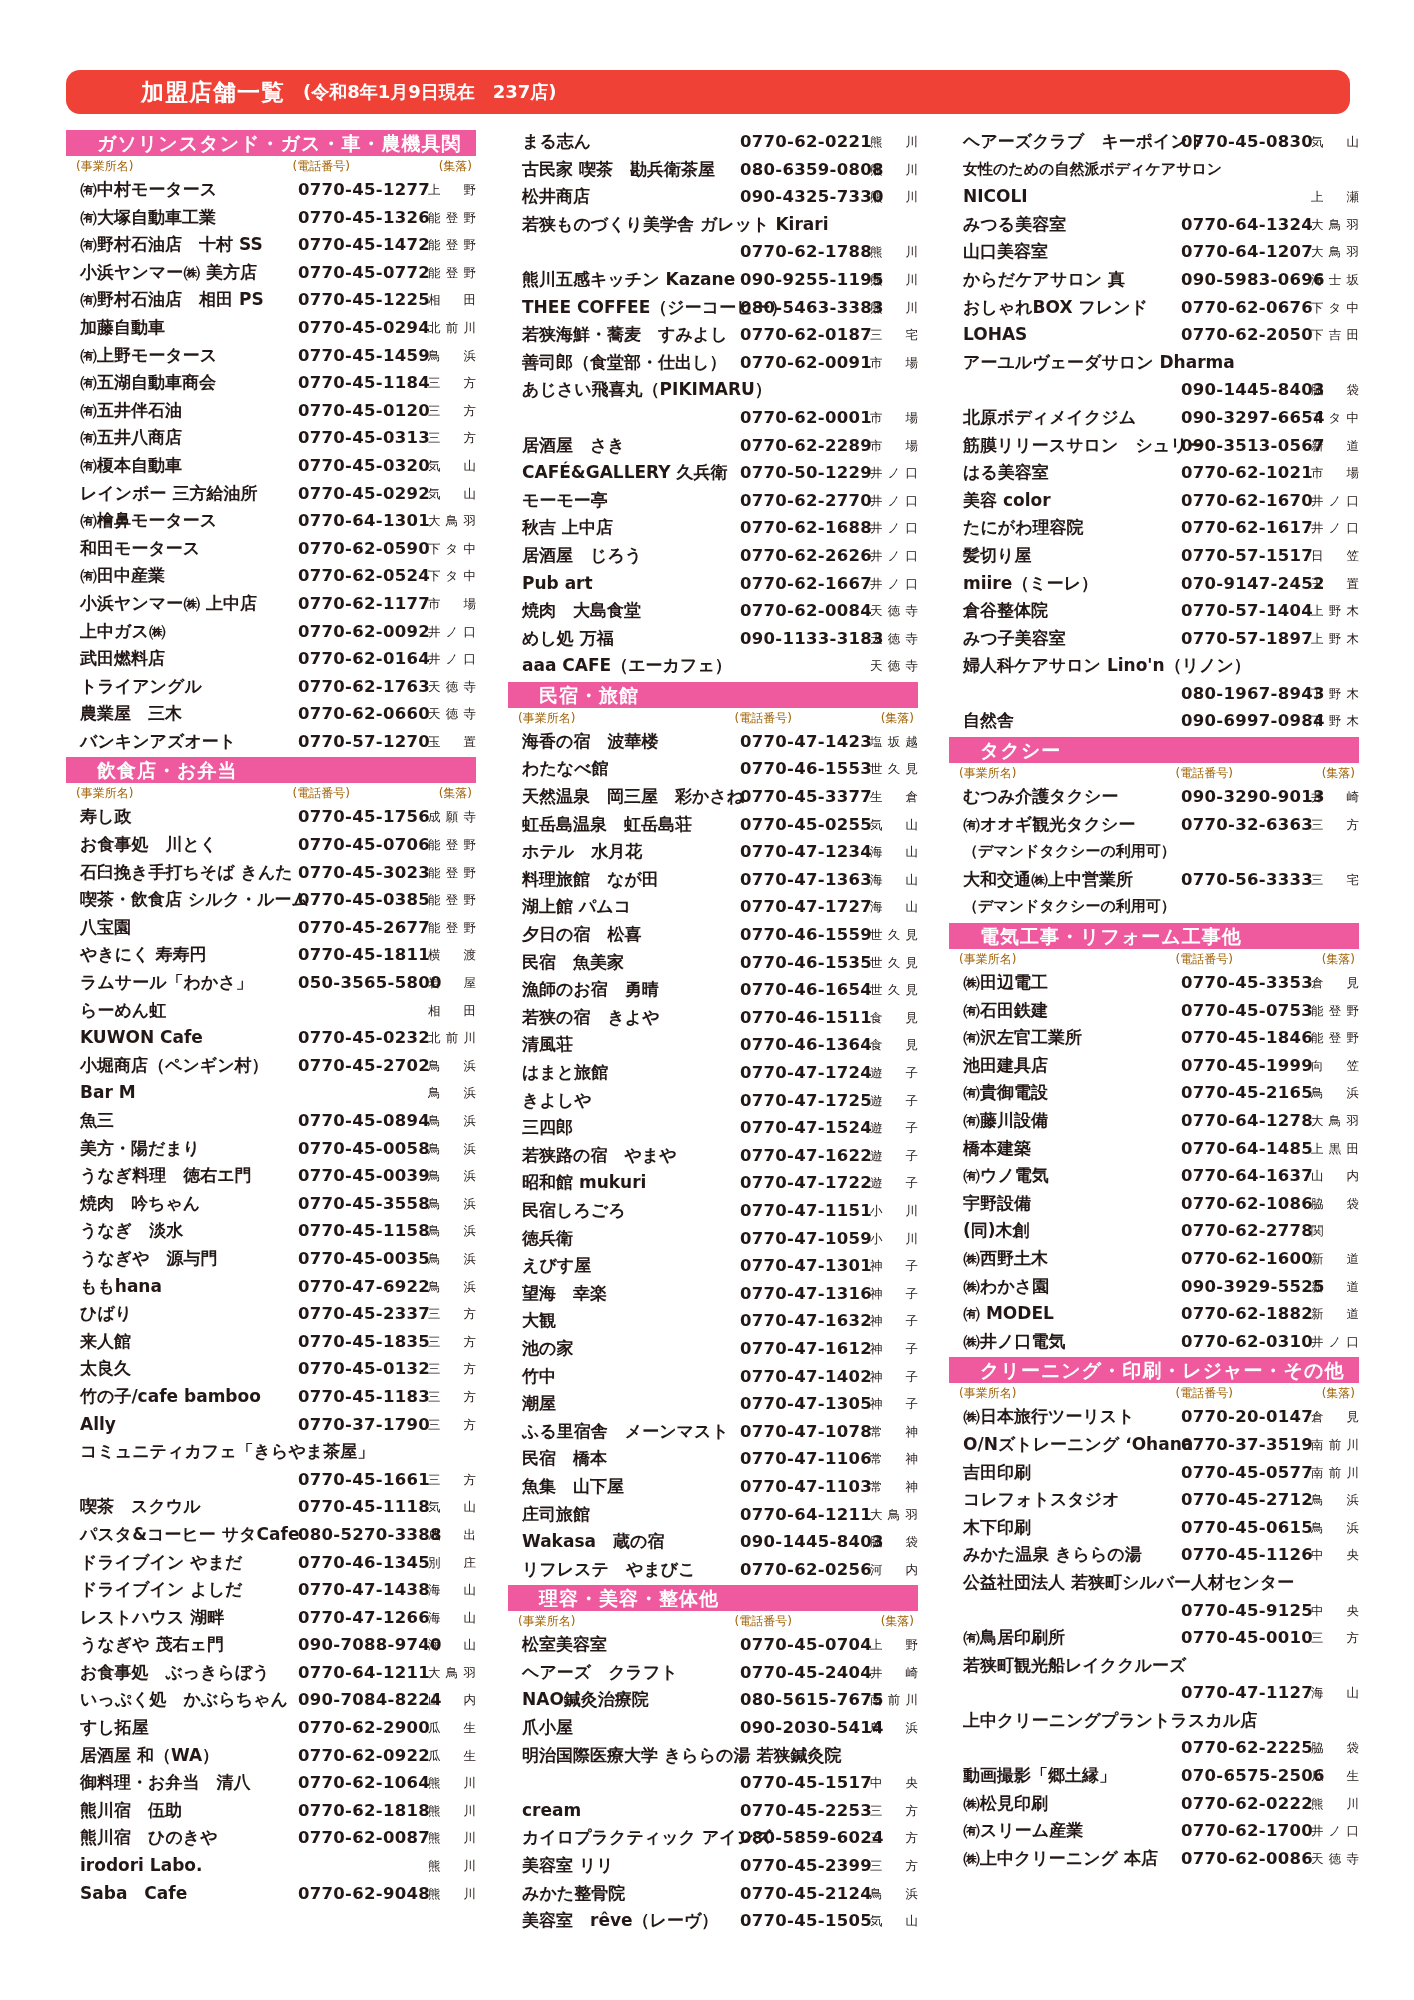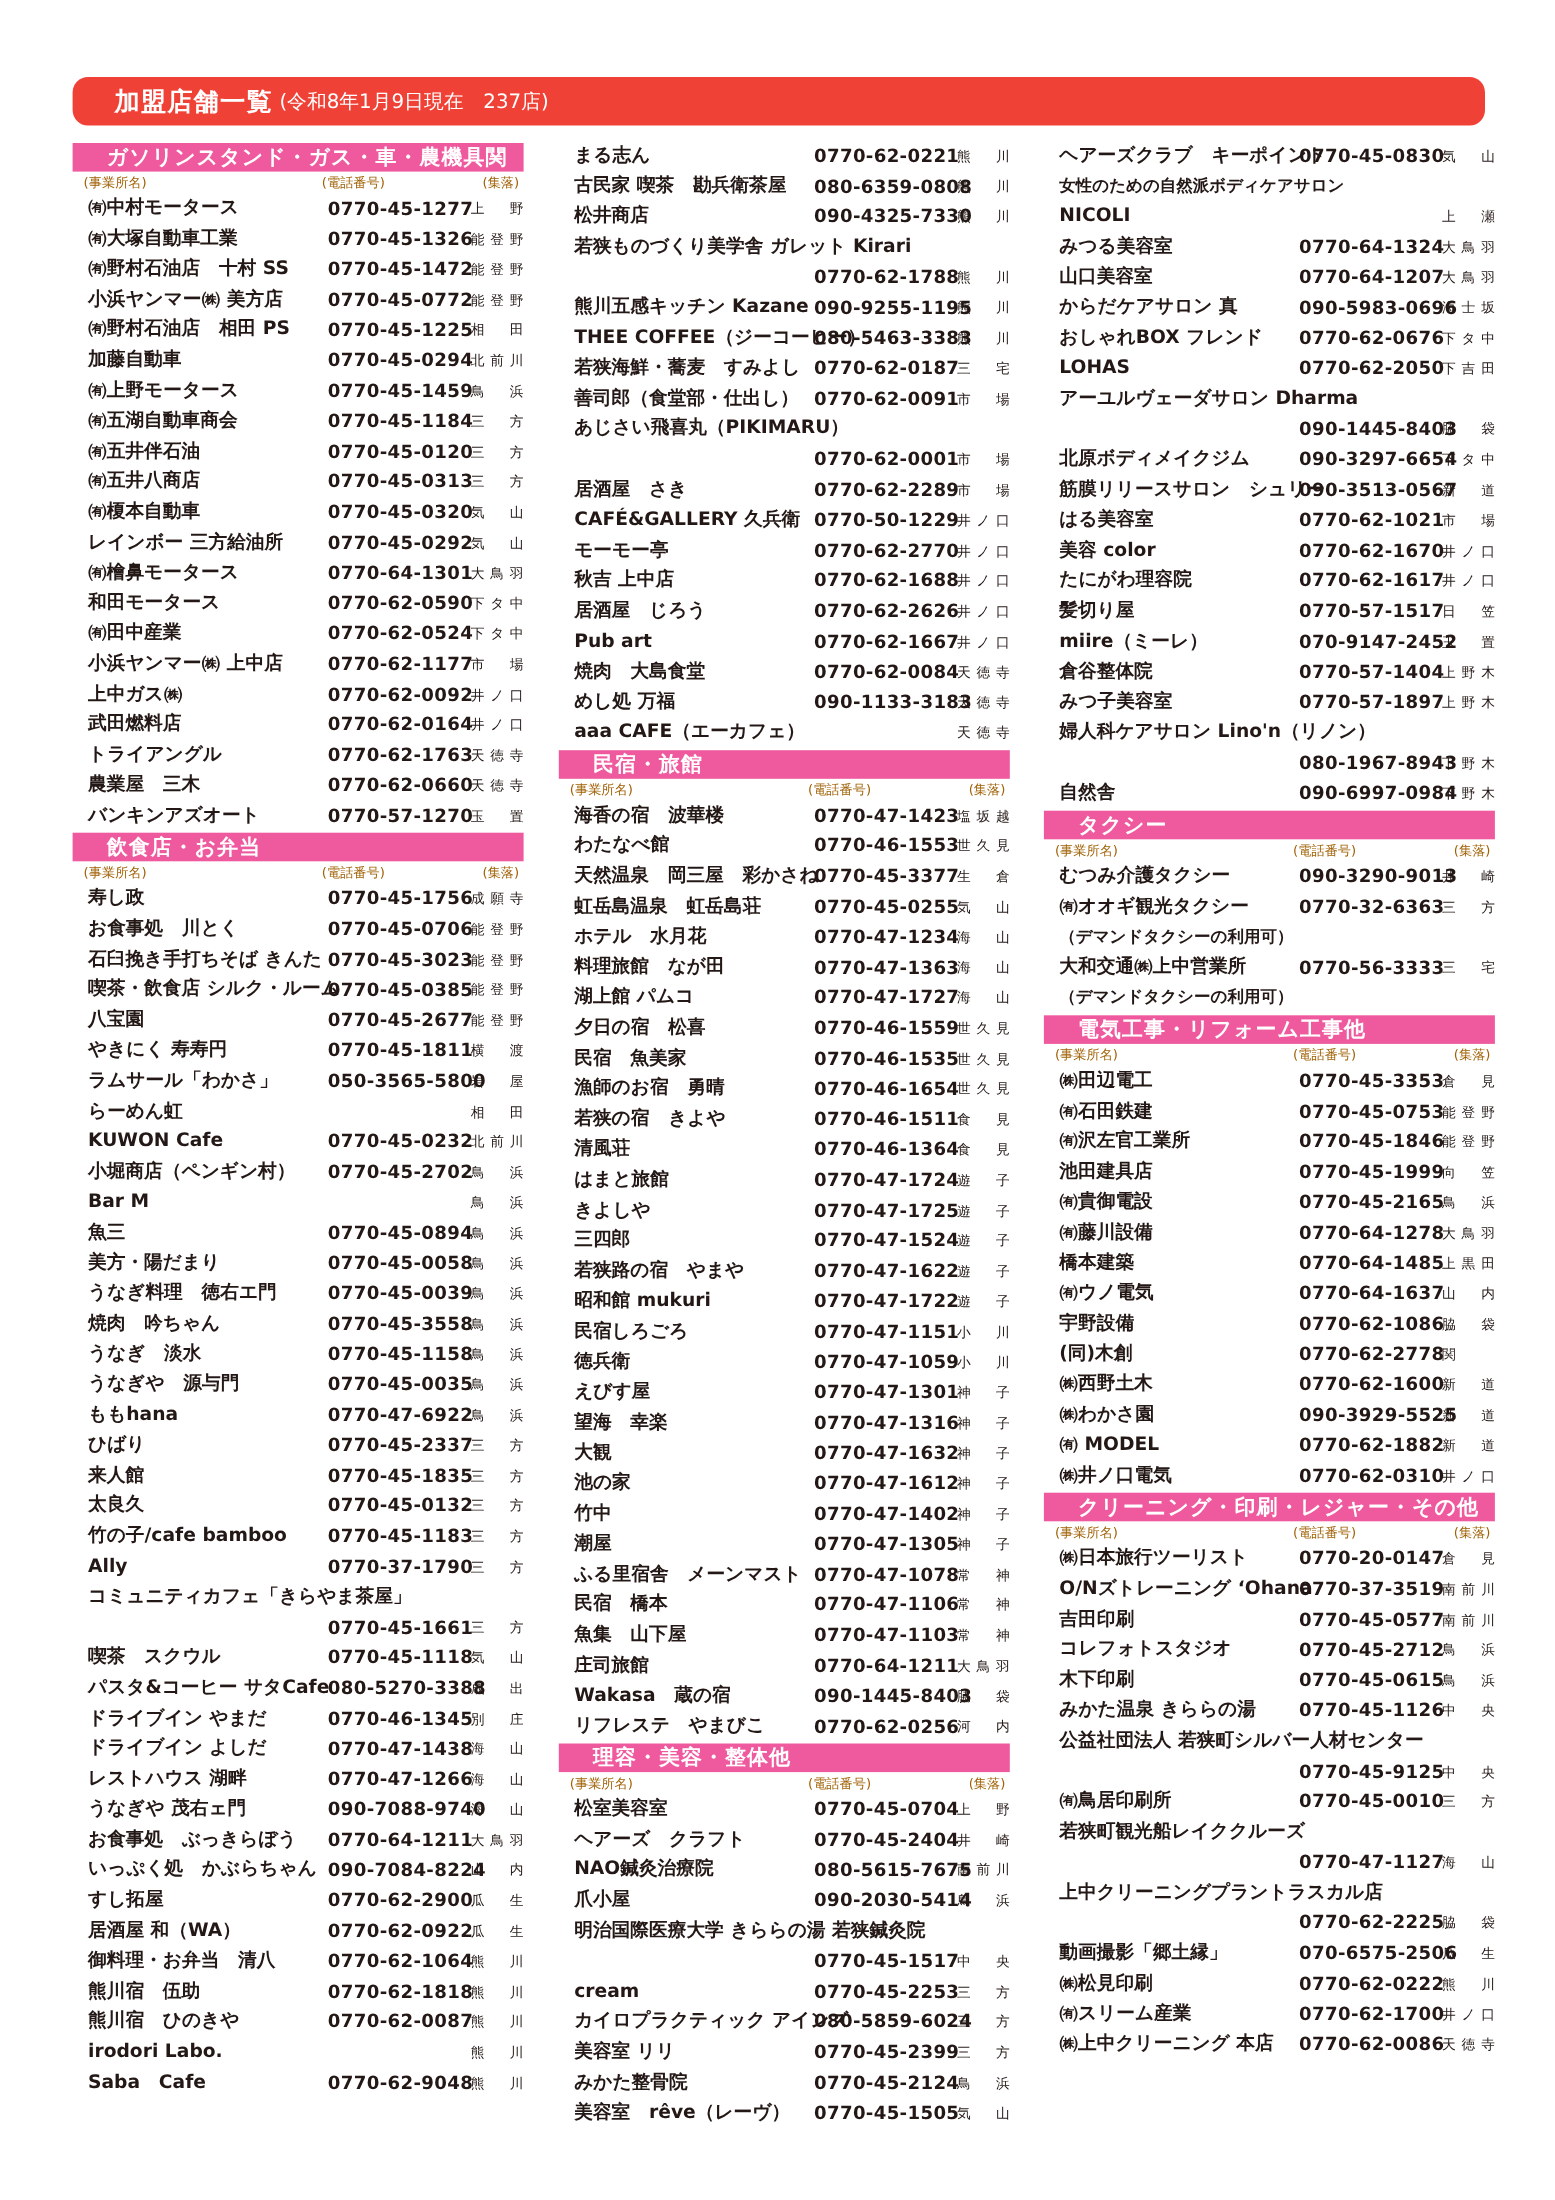--- a/index.html
+++ b/index.html
@@ -4,22 +4,22 @@
 <style>
   * { box-sizing: border-box; margin: 0; padding: 0; }
   html, body { width: 1414px; height: 2000px; background: #ffffff; overflow: hidden; }
   body { font-family: "DejaVu Sans", "Liberation Sans", sans-serif; color: #231815; position: relative; }
 
   .banner {
     position: absolute; left: 66px; top: 70px; width: 1284px; height: 44px;
     background: #ef4136; border-radius: 14px;
     color: #fff; display: flex; align-items: center; padding-left: 38px;
   }
-  .banner .title { font-size: 23px; font-weight: bold; letter-spacing: 1px; }
-  .banner .sub { font-size: 18px; font-weight: normal; margin-left: 6px; }
+  .banner .title { font-size: 23px; font-weight: bold; letter-spacing: 1px; margin-left: 37px; }
+  .banner .sub { font-size: 18px; font-weight: bold; margin-left: 18px; }
 
   .col { position: absolute; top: 128px; width: 410px; }
   #col-0 { left: 66px; }
   #col-1 { left: 508px; }
   #col-2 { left: 949px; }
 
   .sec-head {
     background: #ef5a9f; color: #fff; font-size: 19px; font-weight: bold;
     height: 26px; line-height: 26px; padding-left: 31px; letter-spacing: 1px;
     margin-top: 2px;

